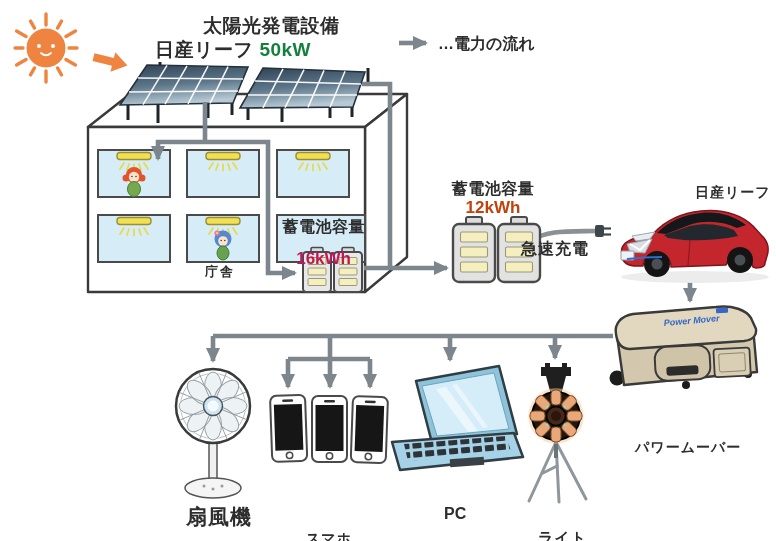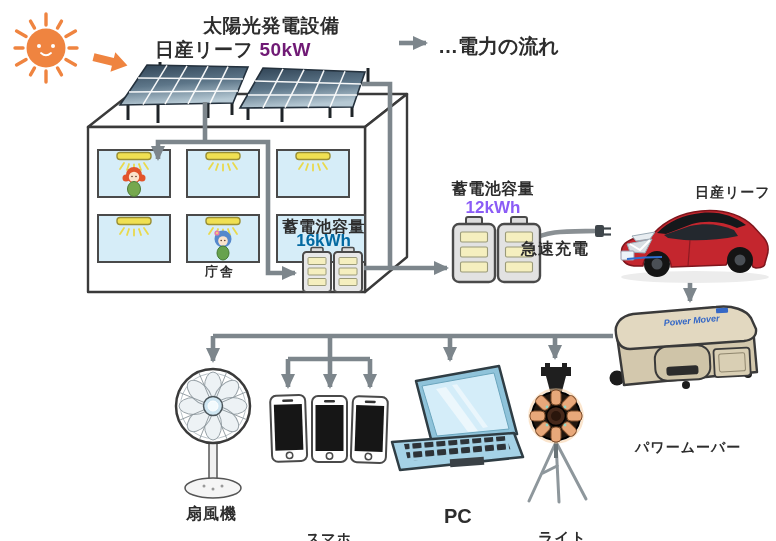--- a/index.html
+++ b/index.html
@@ -2,33 +2,33 @@
 <html><head>
 <meta charset="utf-8">
 <style>
   html,body{margin:0;padding:0;background:#fff;}
   .stage{position:relative;width:776px;height:541px;background:#ffffff;overflow:hidden;
          font-family:"Liberation Sans","DejaVu Sans",sans-serif;}
   .stage svg{position:absolute;left:0;top:0;}
   .lbl{position:absolute;font-weight:bold;color:#2d2d2d;white-space:nowrap;line-height:1.2;}
   .t-solar1{left:155px;top:15px;font-size:19px;letter-spacing:.5px;margin-left:48px;}
   .t-solar2{left:155px;top:39px;font-size:19px;letter-spacing:.5px;}
-  .pink{color:#701a75;margin-left:6px;}
-  .t-legend{left:438px;top:34px;font-size:20px;}
+  .pink{color:#15803d;margin-left:6px;}
+  .t-legend{left:438px;top:34px;font-size:16px;}
   .t-bin-l{left:279px;top:217px;width:86px;text-align:right;font-size:16px;letter-spacing:.5px;}
-  .t-bin-v{left:277px;top:231px;width:74px;text-align:right;font-size:17px;color:#0369a1;}
+  .t-bin-v{left:277px;top:249px;width:74px;text-align:right;font-size:17px;color:#be185d;}
   .t-bout-l{left:445px;top:179px;width:96px;text-align:center;font-size:16px;letter-spacing:.5px;}
-  .t-bout-v{left:445px;top:198px;width:96px;text-align:center;font-size:17px;color:#8b5cf6;}
+  .t-bout-v{left:445px;top:198px;width:96px;text-align:center;font-size:17px;color:#c2410c;}
   .t-charge{left:521px;top:239px;font-size:16px;letter-spacing:1px;}
   .t-car{left:651px;top:184px;font-size:14px;letter-spacing:1px;margin-left:44px;}
   .t-mover{left:635px;top:399px;font-size:14px;letter-spacing:1px;margin-top:40px;}
   .t-bldg{left:205px;top:264px;font-size:13px;letter-spacing:2px;}
-  .t-fan{left:186px;top:504px;font-size:16px;letter-spacing:1px;}
+  .t-fan{left:186px;top:504px;font-size:21px;letter-spacing:1px;}
   .t-phone{left:306px;top:530px;font-size:14px;letter-spacing:1px;}
-  .t-pc{left:444px;top:504px;font-size:20px;}
+  .t-pc{left:444px;top:504px;font-size:16px;}
   .t-light{left:538px;top:505px;font-size:15px;letter-spacing:1px;margin-top:24px;}
 </style>
 </head>
 <body>
 
 <div class="stage">
 <svg width="776" height="541" viewBox="0 0 776 541">
   <defs>
     <marker id="ah" markerUnits="userSpaceOnUse" markerWidth="16" markerHeight="14" refX="13" refY="7" orient="auto">
       <path d="M0,0 L15,7 L0,14 Z" fill="#7d868c"></path>

